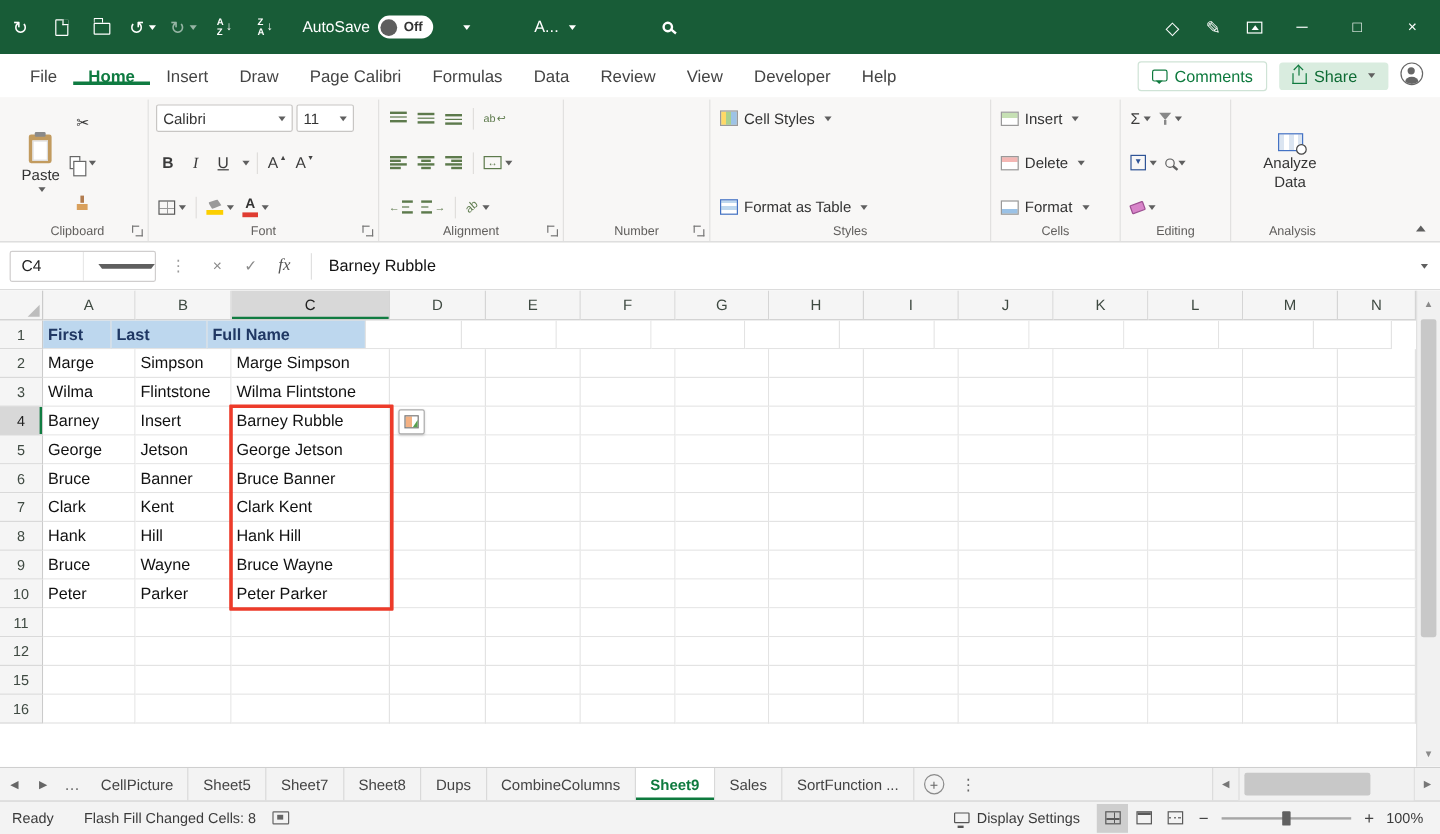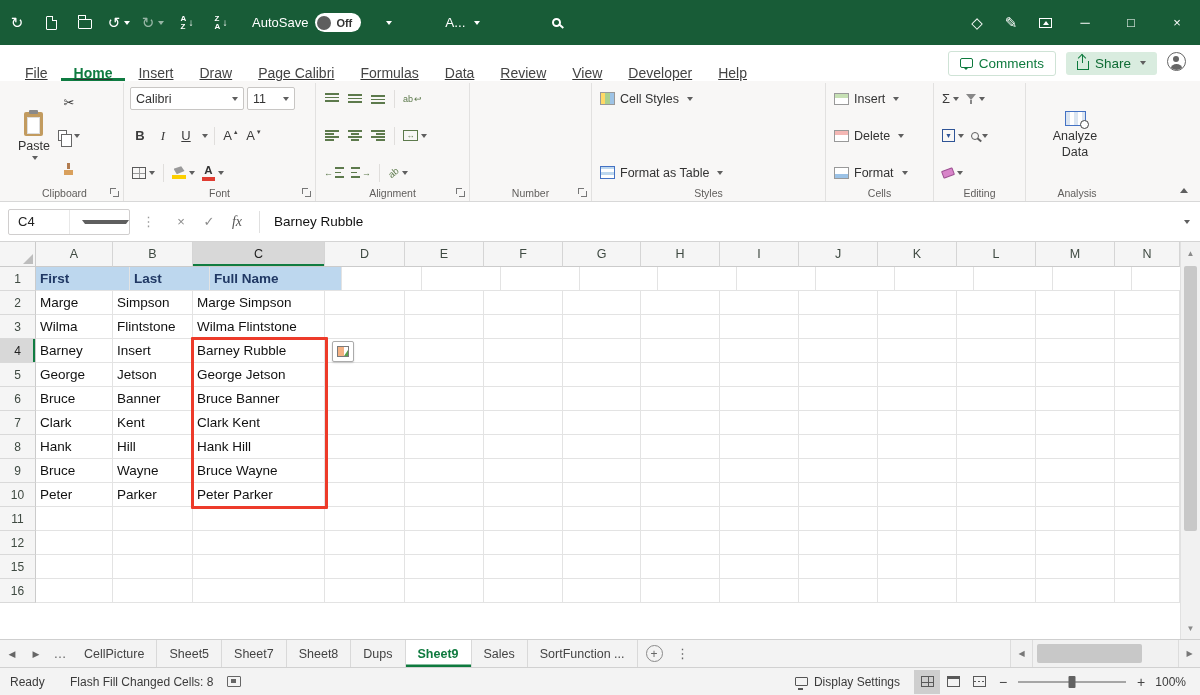--- a/index.html
+++ b/index.html
@@ -28,21 +28,21 @@
   .searchpos { margin-left:60px; }
   .magw { width:9px;height:9px;border:2px solid #fff;border-radius:50%;position:relative;display:inline-block; }
   .magw::after { content:"";position:absolute;width:6px;height:2px;background:#fff;right:-5px;bottom:-2px;transform:rotate(40deg); }
   .tb-right { margin-left:auto; display:flex; align-items:center; }
   .rdoic { width:13px;height:10px;border:1.5px solid #fff;position:relative; }
   .rdoic::after { content:"";position:absolute;left:3px;top:2px;width:0;height:0;border-left:3px solid transparent;border-right:3px solid transparent;border-bottom:4px solid #fff; }
   .winbtn { width:46px;height:45px;display:flex;align-items:center;justify-content:center;font-size:13px;color:#fff; }
 
   
   .menubar { height:36px; background:#fff; display:flex; align-items:stretch; padding-left:12px; flex:0 0 auto; }
-  .mtabs { display:flex; align-items:flex-end;text-decoration:underline; }
+  .mtabs { display:flex; align-items:center; }
   .mtab { padding:0 13px; display:flex; align-items:center; font-size:14px; color:#444; cursor:default; }
   .mtab.active { color:#0f7b41; font-weight:700; box-shadow:inset 0 -3px 0 #0f7b41; }
   .mright { margin-left:auto; display:flex; align-items:center; gap:10px; padding-right:14px; }
   .combtn { display:flex; align-items:center; gap:6px; color:#0e7a3e; font-size:13.5px; border:1px solid #cfe3d6; border-radius:3px; padding:4px 11px; }
   .bubble { width:13px;height:10px;border:1.5px solid #0e7a3e;border-radius:2px;position:relative;display:inline-block; }
   .bubble::after { content:"";position:absolute;left:2px;bottom:-6px;border:3px solid transparent;border-top-color:#0e7a3e; }
   .sharebtn { display:flex; align-items:center; gap:6px; color:#0e6b34; font-size:13.5px; background:#d9ecdf; border-radius:3px; padding:4px 11px; }
   .shareic { width:12px;height:9px;border:1.5px solid #0e7a3e;border-top:none;position:relative;display:inline-block;margin-top:4px; }
   .shareic::before { content:"";position:absolute;left:4px;top:-6px;width:1.5px;height:8px;background:#0e7a3e; }
   .shareic::after { content:"";position:absolute;left:1.5px;top:-6px;width:5px;height:5px;border-top:1.5px solid #0e7a3e;border-left:1.5px solid #0e7a3e;transform:rotate(45deg); }
@@ -596,21 +596,21 @@
           <div class="colh" style="width: 79px;">I</div>
           <div class="colh" style="width: 79px;">J</div>
           <div class="colh" style="width: 79px;">K</div>
           <div class="colh" style="width: 79px;">L</div>
           <div class="colh" style="width: 79px;">M</div>
           <div class="colh" style="width: 65px;">N</div>
         </div>
       <div class="gbody">
           <div class="grow">
             <div class="rowh">1</div>
-            <div class="gcell hdrcell" style="width: 94px;">First</div>
+            <div class="gcell hdrcell" style="width: 57px;">First</div>
             <div class="gcell hdrcell" style="width: 80px;">Last</div>
             <div class="gcell hdrcell" style="width: 132px;">Full Name</div>
             <div class="gcell" style="width: 80px;"></div>
             <div class="gcell" style="width: 79px;"></div>
             <div class="gcell" style="width: 79px;"></div>
             <div class="gcell" style="width: 78px;"></div>
             <div class="gcell" style="width: 79px;"></div>
             <div class="gcell" style="width: 79px;"></div>
             <div class="gcell" style="width: 79px;"></div>
             <div class="gcell" style="width: 79px;"></div>
@@ -857,20 +857,21 @@
   <div class="tabsbar">
     <div class="tnav">◀</div>
     <div class="tnav">▶</div>
     <div class="tnav txt">…</div>
     <div class="stabs">
         <div class="stab">CellPicture</div>
         <div class="stab">Sheet5</div>
         <div class="stab">Sheet7</div>
         <div class="stab">Sheet8</div>
         <div class="stab">Dups</div>
+        <div class="stab">CombineColumns</div>
         <div class="stab active">Sheet9</div>
         <div class="stab">Sales</div>
         <div class="stab">SortFunction ...</div>
       </div>
     <div class="addsheet">+</div>
     <div class="tnav txt">⋮</div>
     <div class="hscroll">
       <div class="harrow">◀</div>
       <div class="htrack">
           <div class="hthumb"></div>

